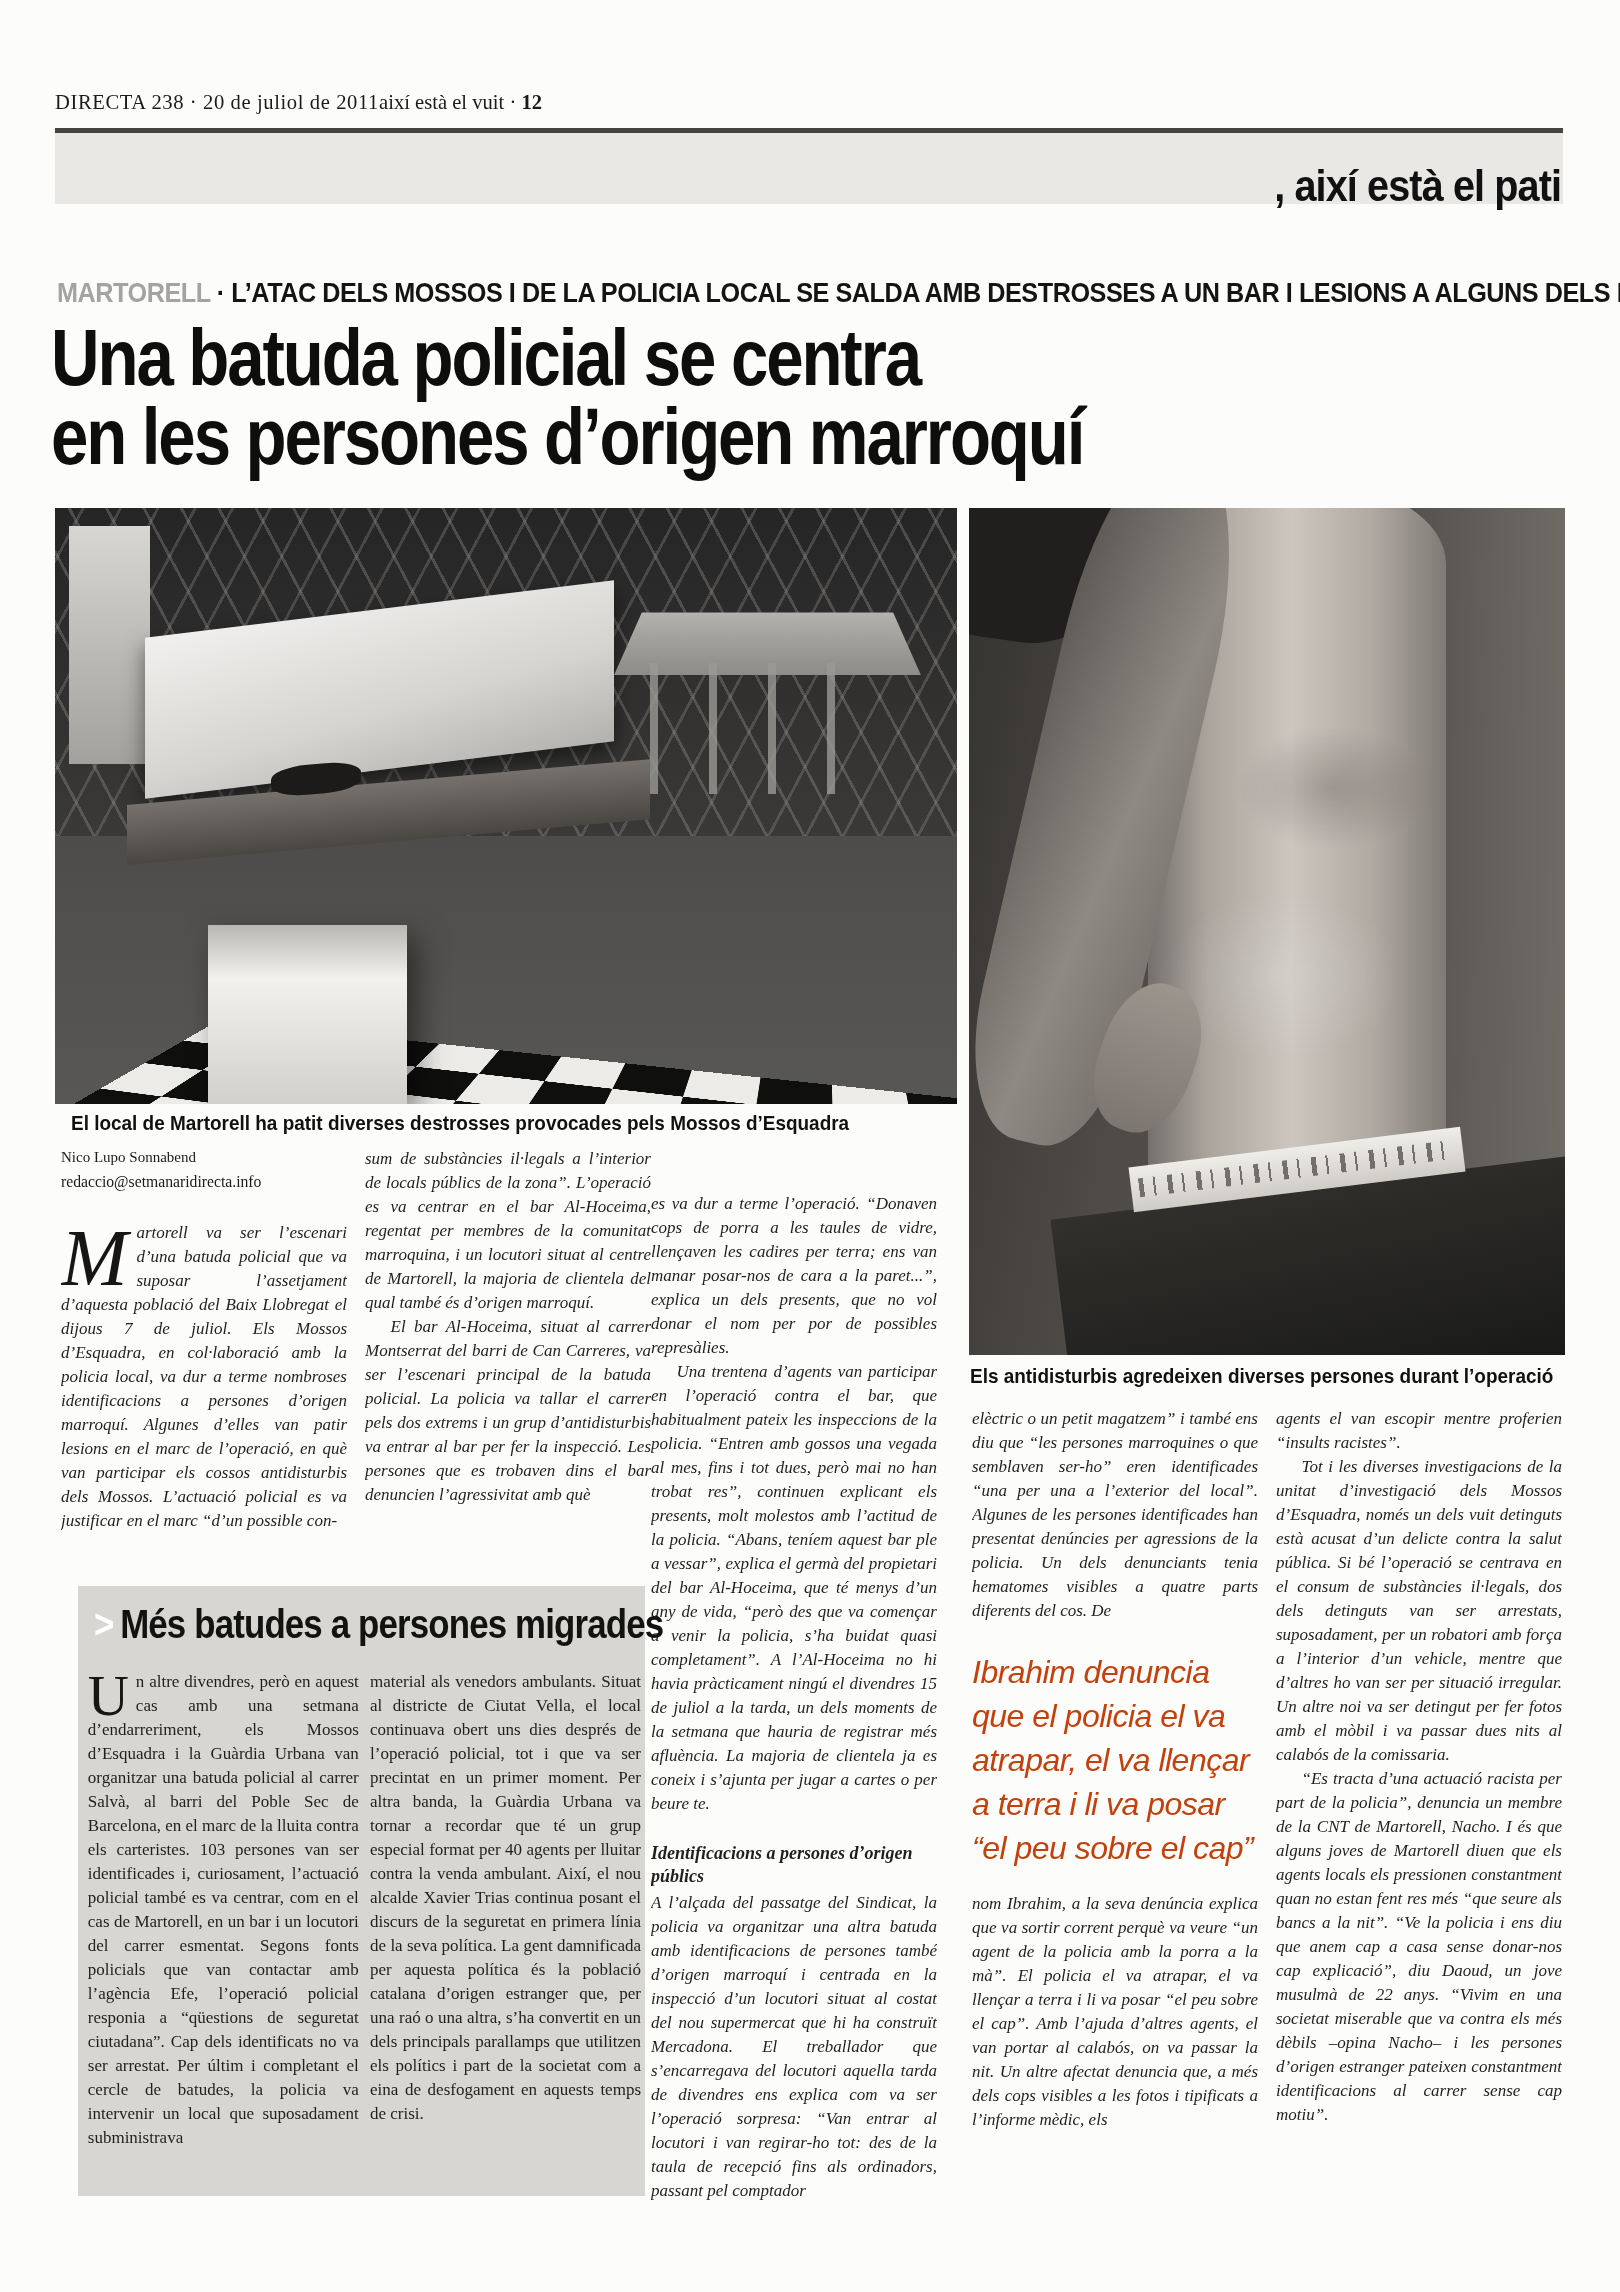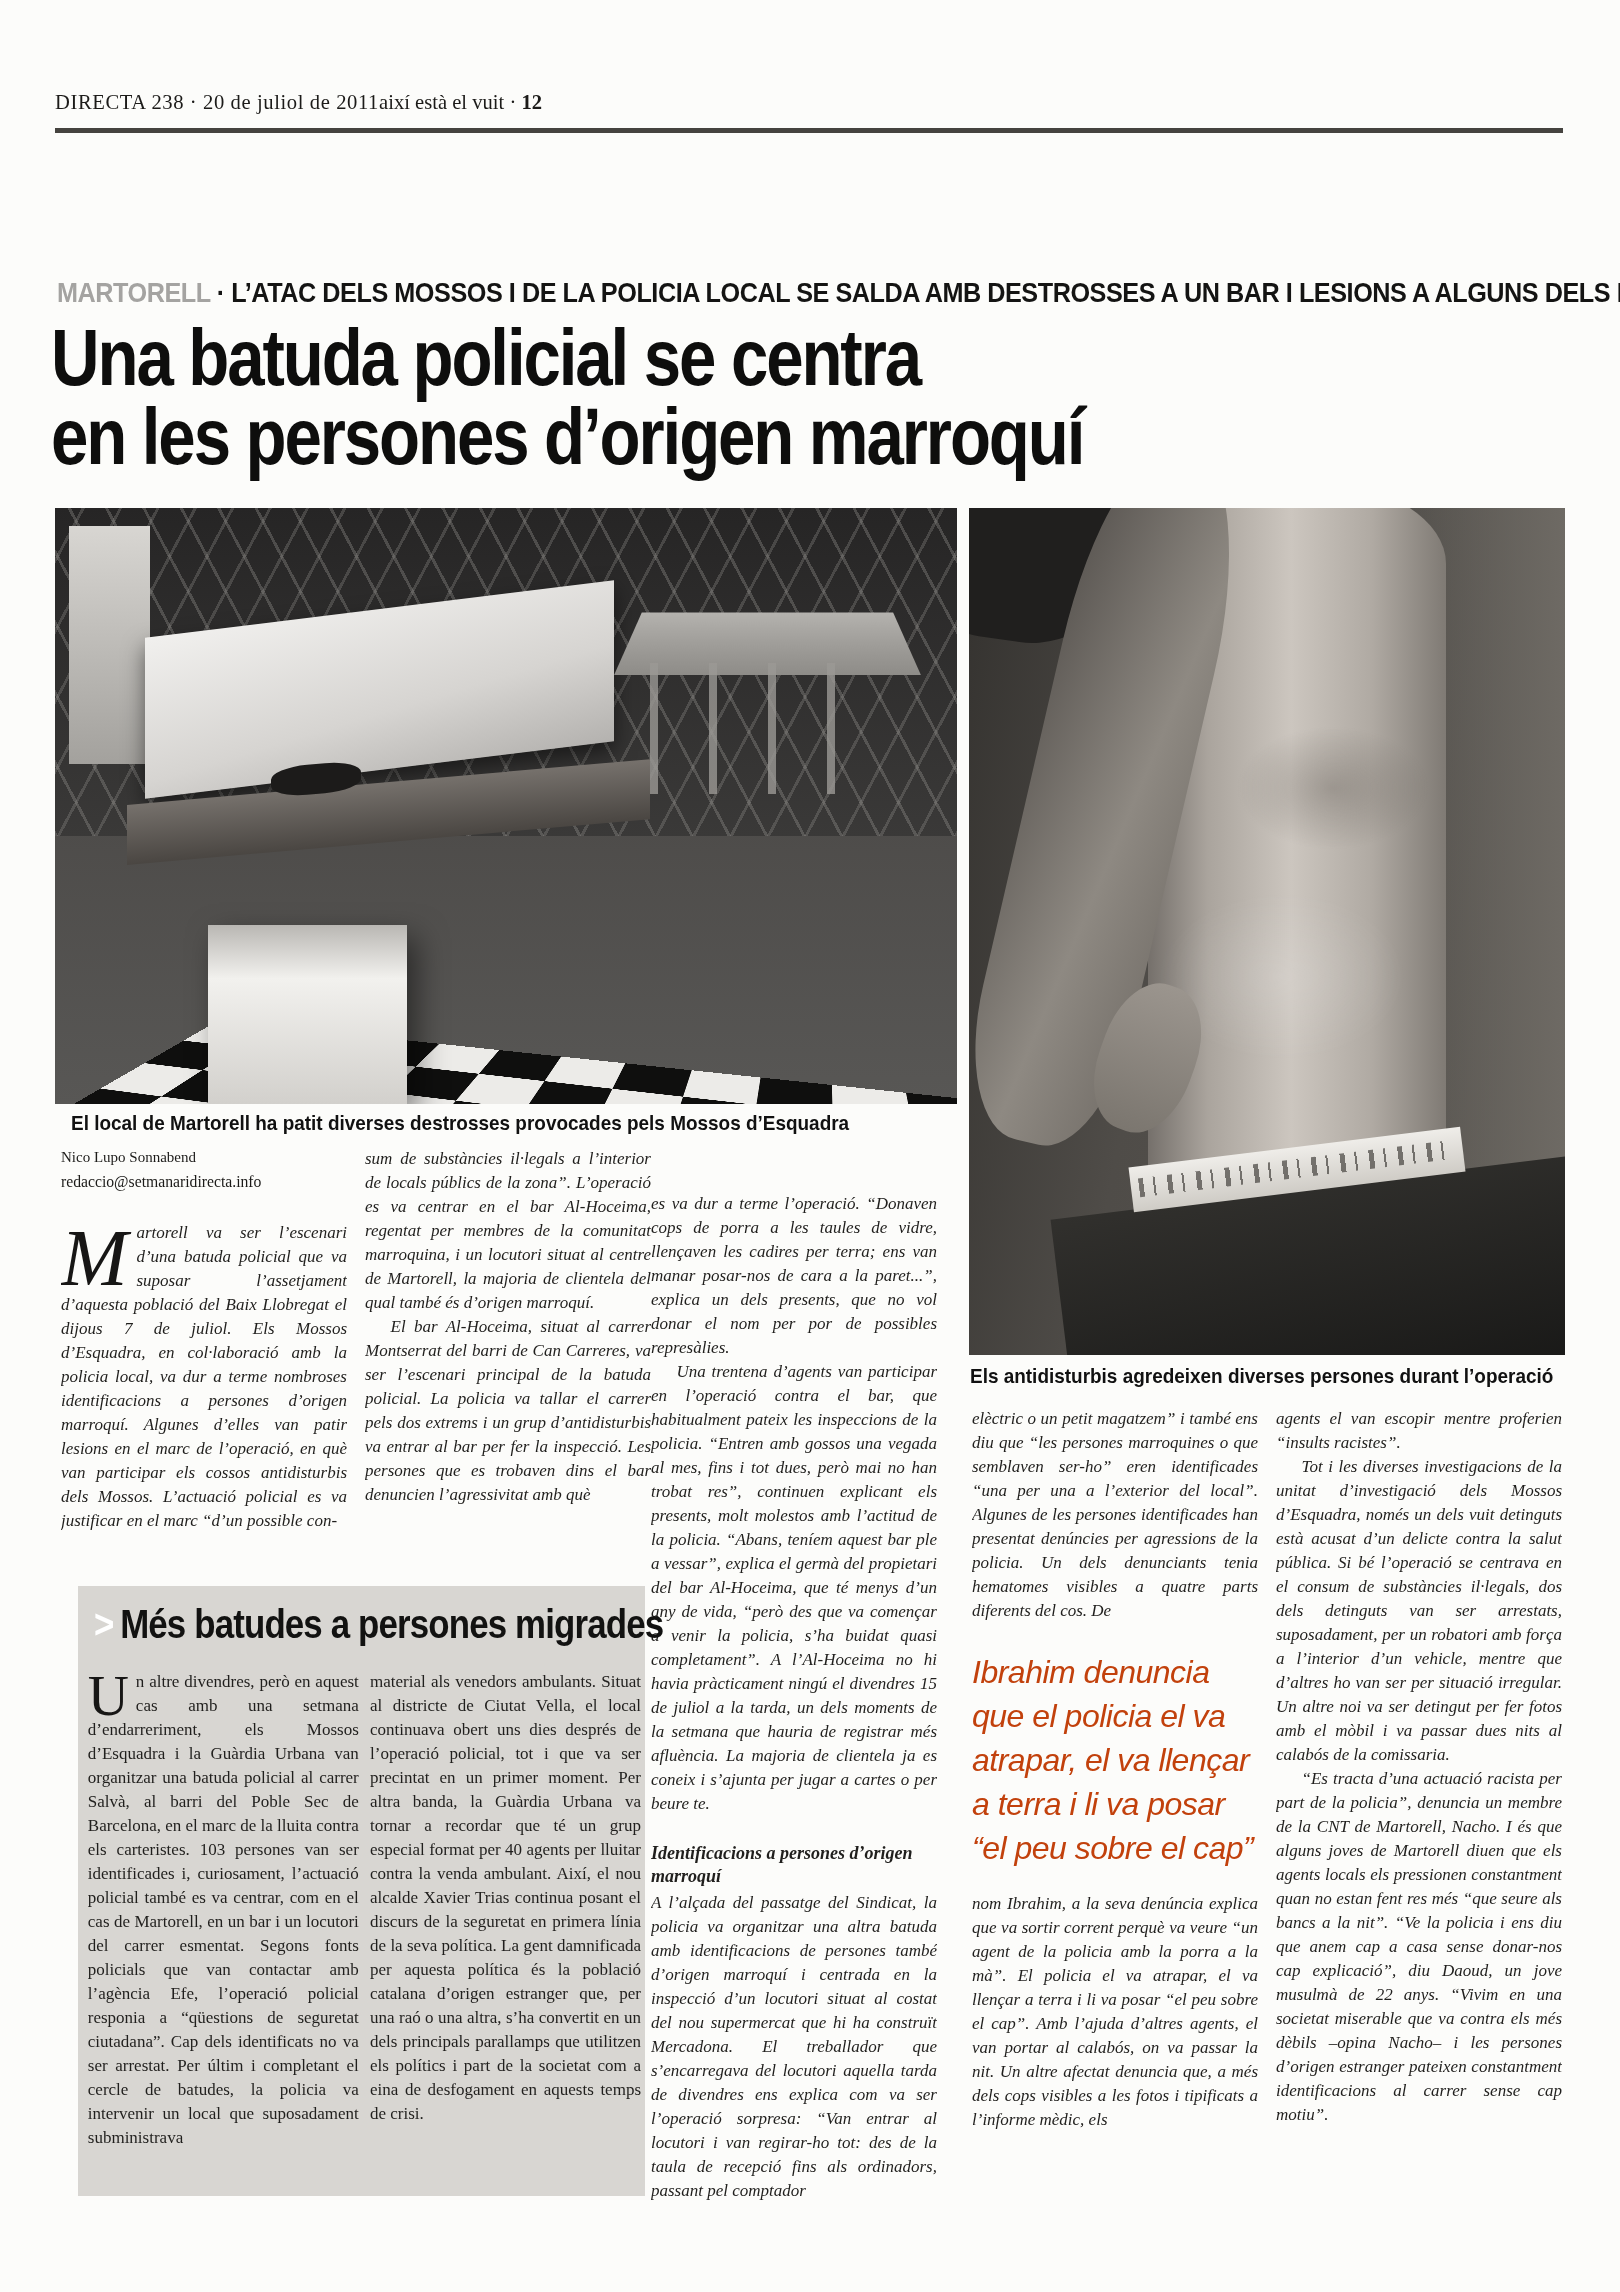--- a/index.html
+++ b/index.html
@@ -124,20 +124,23 @@
 </head>
 <body>
 
 <div class="page">
 
   <div class="masthead">
     <span class="m-left">DIRECTA 238  ·  20 de juliol de 2011</span>
     <span class="m-right"><span>així està el vuit ·</span> <b>12</b></span>
   </div>
   <div class="mast-rule"></div>
+  <div class="band">
+    <div class="band-text">, així està el pati</div>
+  </div>
 
   <div class="kicker">
     <span class="k-loc">MARTORELL</span><span class="k-text"> · L’ATAC DELS MOSSOS I DE LA POLICIA LOCAL SE SALDA AMB DESTROSSES A UN BAR I LESIONS A ALGUNS DELS IDENTIFICATS</span>
   </div>
 
   <h1 class="headline">
     <span class="hl">Una batuda policial se centra</span>
     <span class="hl">en les persones d’origen marroquí</span>
   </h1>
 
@@ -178,21 +181,21 @@
   </div>
 
   <div class="col col2">
     <p>sum de substàncies il·legals a l’interior de locals públics de la zona”. L’operació es va centrar en el bar Al-Hoceima, regentat per membres de la comunitat marroquina, i un locutori situat al centre de Martorell, la majoria de clientela del qual també és d’origen marroquí.</p>
     <p class="ind">El bar Al-Hoceima, situat al carrer Montserrat del barri de Can Carreres, va ser l’escenari principal de la batuda policial. La policia va tallar el carrer pels dos extrems i un grup d’antidisturbis va entrar al bar per fer la inspecció. Les persones que es trobaven dins el bar denuncien l’agressivitat amb què</p>
   </div>
 
   <div class="col col3">
     <p>es va dur a terme l’operació. “Donaven cops de porra a les taules de vidre, llençaven les cadires per terra; ens van manar posar-nos de cara a la paret...”, explica un dels presents, que no vol donar el nom per por de possibles represàlies.</p>
     <p class="ind">Una trentena d’agents van participar en l’operació contra el bar, que habitualment pateix les inspeccions de la policia. “Entren amb gossos una vegada al mes, fins i tot dues, però mai no han trobat res”, continuen explicant els presents, molt molestos amb l’actitud de la policia. “Abans, teníem aquest bar ple a vessar”, explica el germà del propietari del bar Al-Hoceima, que té menys d’un any de vida, “però des que va començar a venir la policia, s’ha buidat quasi completament”. A l’Al-Hoceima no hi havia pràcticament ningú el divendres 15 de juliol a la tarda, un dels moments de la setmana que hauria de registrar més afluència. La majoria de clientela ja es coneix i s’ajunta per jugar a cartes o per beure te.</p>
-    <h3 class="subhead">Identificacions a persones d’origen marroquí</h3>
+    <h3 class="subhead">Identificacions a persones d’origen públics</h3>
     <p>A l’alçada del passatge del Sindicat, la policia va organitzar una altra batuda amb identificacions de persones també d’origen marroquí i centrada en la inspecció d’un locutori situat al costat del nou supermercat que hi ha construït Mercadona. El treballador que s’encarregava del locutori aquella tarda de divendres ens explica com va ser l’operació sorpresa: “Van entrar al locutori i van regirar-ho tot: des de la taula de recepció fins als ordinadors, passant pel comptador</p>
   </div>
 
   <div class="col col4">
     <p>elèctric o un petit magatzem” i també ens diu que “les persones marroquines o que semblaven ser-ho” eren identificades “una per una a l’exterior del local”. Algunes de les persones identificades han presentat denúncies per agressions de la policia. Un dels denunciants tenia hematomes visibles a quatre parts diferents del cos. De</p>
     <div class="pullquote">Ibrahim denuncia que el policia el va atrapar, el va llençar a terra i li va posar “el peu sobre el cap”</div>
     <p>nom Ibrahim, a la seva denúncia explica que va sortir corrent perquè va veure “un agent de la policia amb la porra a la mà”. El policia el va atrapar, el va llençar a terra i li va posar “el peu sobre el cap”. Amb l’ajuda d’altres agents, el van portar al calabós, on va passar la nit. Un altre afectat denuncia que, a més dels cops visibles a les fotos i tipificats a l’informe mèdic, els</p>
   </div>
 
   <div class="col col5">

